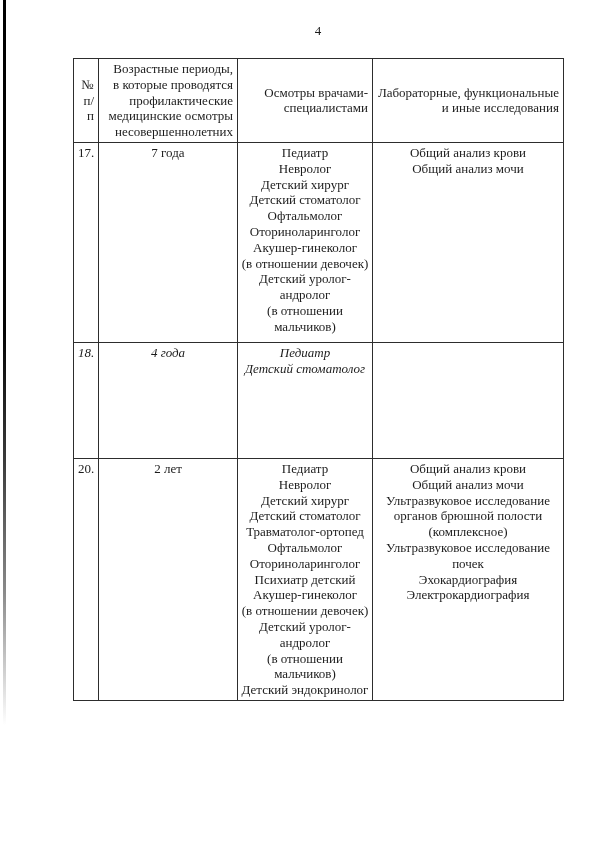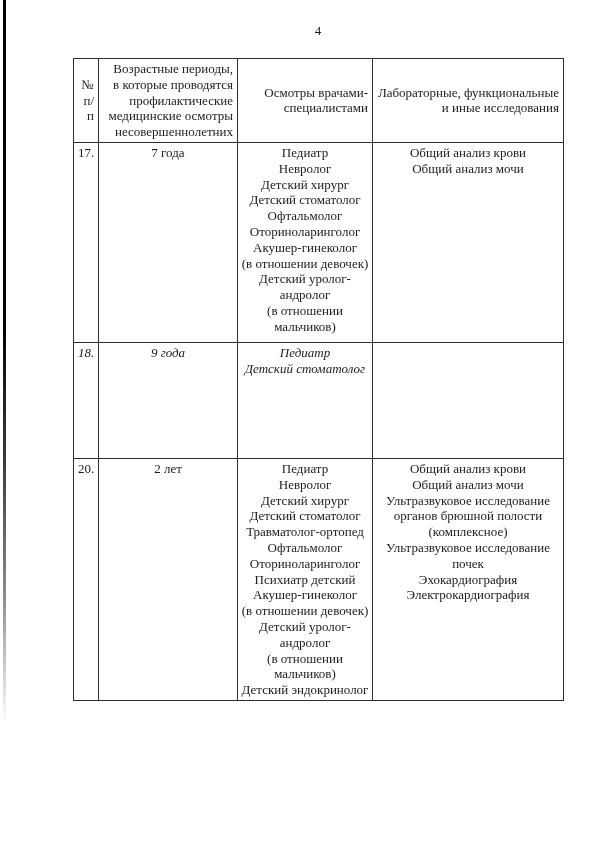--- a/index.html
+++ b/index.html
@@ -119,21 +119,21 @@
 (в отношении девочек)
 Детский уролог-
 андролог
 (в отношении
 мальчиков)</td>
         <td class="cell-labs">Общий анализ крови
 Общий анализ мочи</td>
       </tr>
       <tr class="row-18">
         <td class="cell-num">18.</td>
-        <td class="cell-age">9 года</td>
+        <td class="cell-age">4 года</td>
         <td class="cell-doctors">Педиатр
 Детский стоматолог</td>
         <td class="cell-labs"></td>
       </tr>
       <tr class="row-20">
         <td class="cell-num">20.</td>
         <td class="cell-age">2 лет</td>
         <td class="cell-doctors">Педиатр
 Невролог
 Детский хирург

